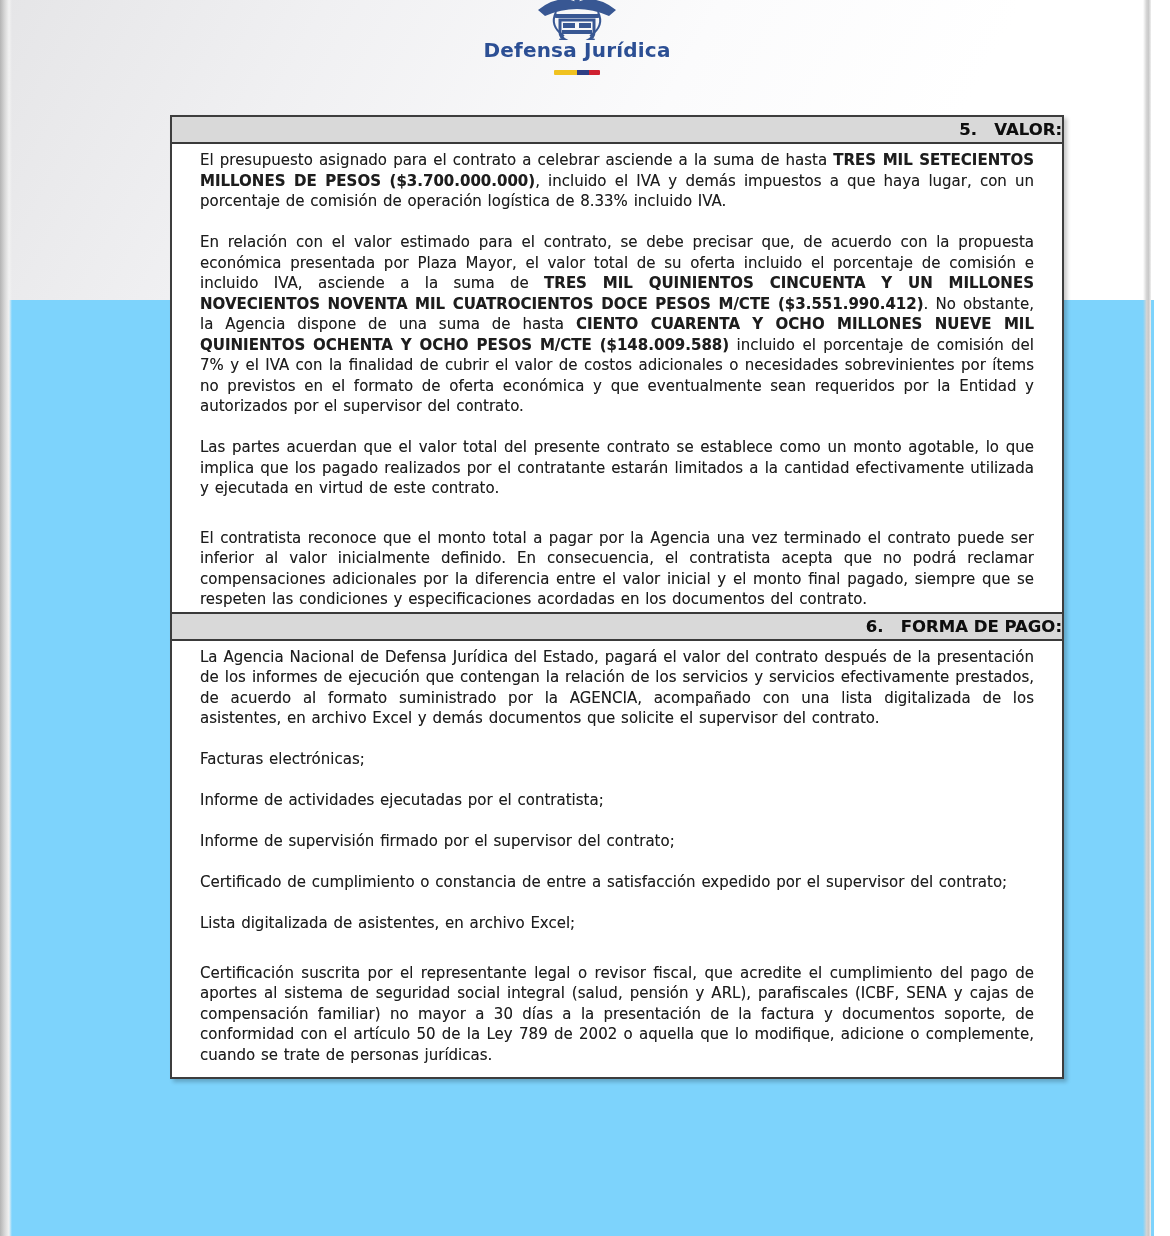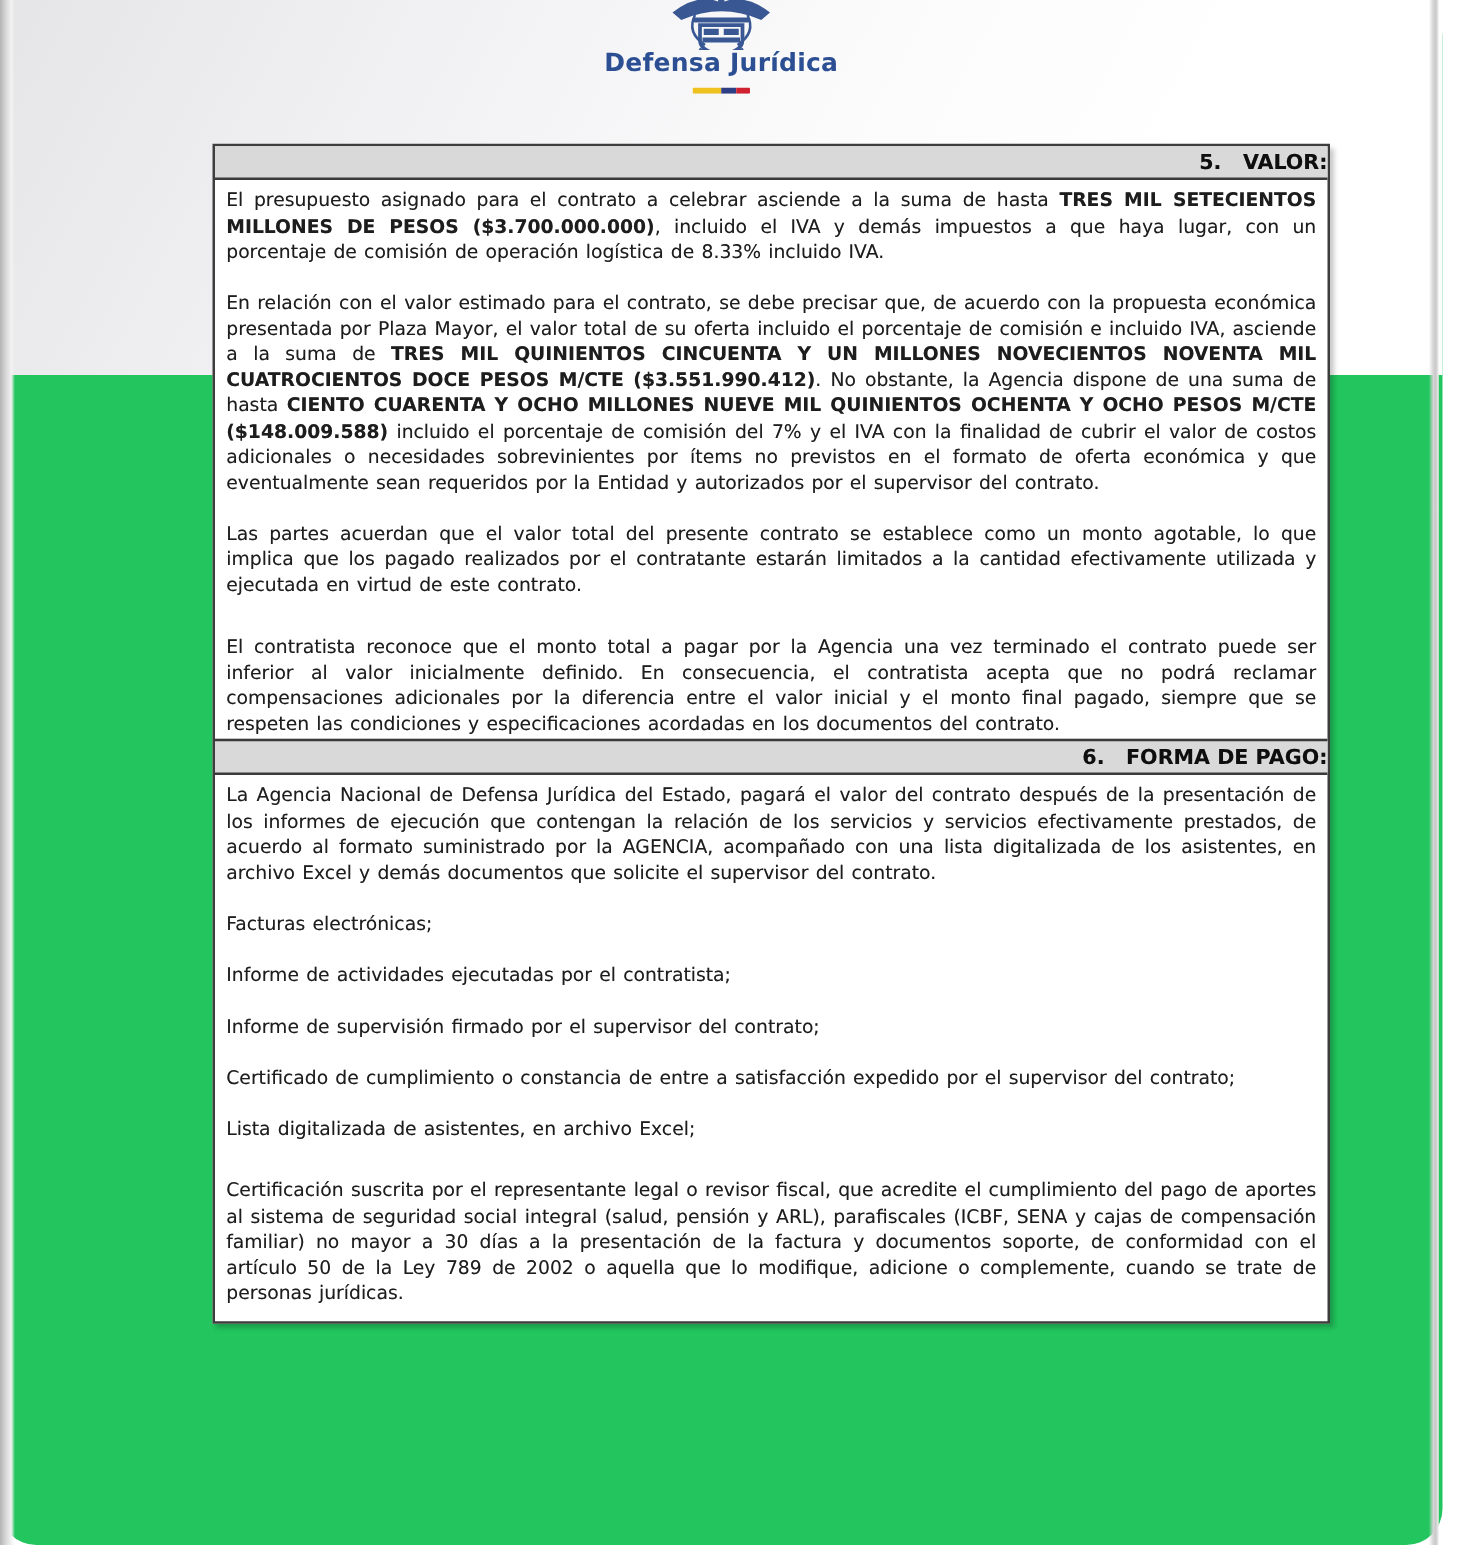--- a/index.html
+++ b/index.html
@@ -1,16 +1,16 @@
 <!DOCTYPE html>
 <html><head>
 <meta charset="utf-8">
 <style>
   html,body{margin:0;padding:0;width:1170px;height:1236px;background:#ffffff;overflow:hidden;}
-  .stage{position:relative;width:1154px;height:1236px;font-family:"DejaVu Sans","Liberation Sans",sans-serif;background:#22c55e;border-radius:29px;}
+  .stage{position:relative;width:1154px;height:1236px;font-family:"DejaVu Sans","Liberation Sans",sans-serif;background:#7dd3fc;}
   .shade-top{position:absolute;left:0;top:0;width:100%;height:300px;
     background:linear-gradient(118deg,#e5e5e7 0%,#f0f0f2 25%,#fbfbfc 55%,#ffffff 78%);}
   .edge-left{position:absolute;left:0;top:0;width:12px;height:100%;
     background:linear-gradient(to right,#b4b4b4 0%,#d8d8d8 40%,#f2f2f2 75%,rgba(255,255,255,0) 100%);}
   .edge-right{position:absolute;right:3px;top:0;width:8px;height:100%;
     background:linear-gradient(to right,rgba(255,255,255,0) 0%,#d4d4d4 45%,#c9c9c9 70%,#f0f0f0 100%);}
 
   
   .logo{position:absolute;top:0;left:0;width:100%;text-align:center;color:#2c4f94;}
   .crest{height:40px;width:96px;margin:0 auto;overflow:hidden;position:relative;}
@@ -20,21 +20,21 @@
   .flagbar span{display:block;height:100%;}
   .flag-y{flex:2;} .flag-b{flex:1;} .flag-r{flex:1;}
 
   
   .doc-table{position:absolute;left:170px;top:115px;width:894px;box-sizing:border-box;
     border:2px solid #3d3d3d;background:#fff;box-shadow:3px 3px 4px rgba(0,0,0,.22);
     color:#1d1d1d;text-shadow:0 0 .4px rgba(40,40,40,.45);}
   .sec-header{background:#d9d9d9;font-weight:bold;font-size:16.5px;line-height:20px;
     text-align:right;padding:3px 0 2px;color:#0e0e0e;border-bottom:2px solid #3a3a3a;}
   .sec-header.bt{border-top:2px solid #3a3a3a;padding-left:12px;}
-  .sec-body{padding:6px 9px 2px;font-size:15px;line-height:20.5px;text-align:justify;
+  .sec-body{padding:6px 28px 2px;font-size:15px;line-height:20.5px;text-align:justify;
     word-spacing:1px;}
   .sec-body p{margin:0 0 20.5px;}
   .sec-body p:last-child{margin-bottom:0;margin-top:29px;}
   .sec-body.pay{padding-bottom:12px;}
   .sec-body b{font-weight:bold;}
 </style>
 </head>
 <body>
 
 <div class="stage">

